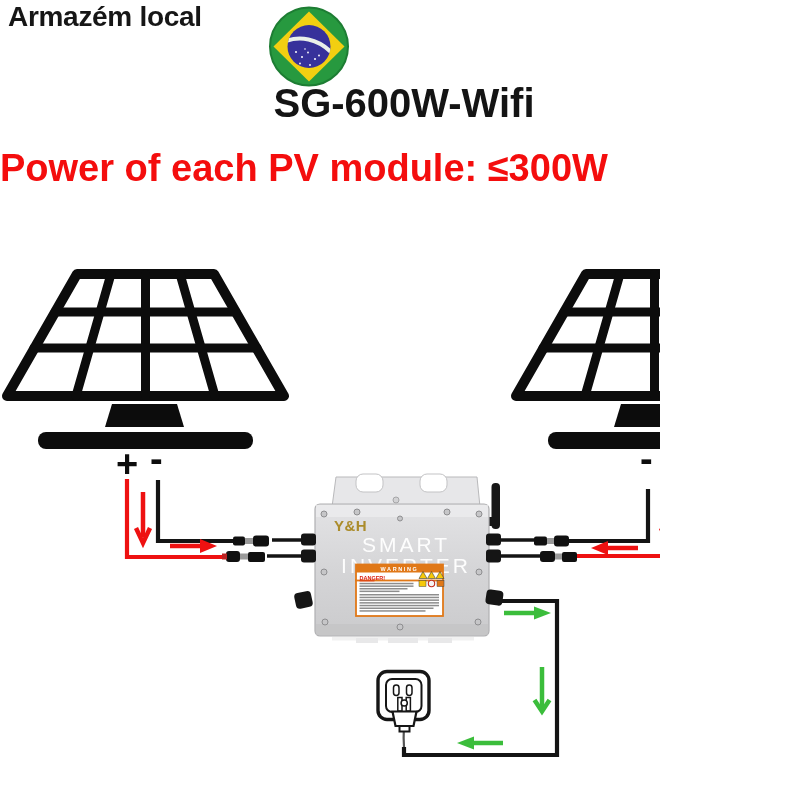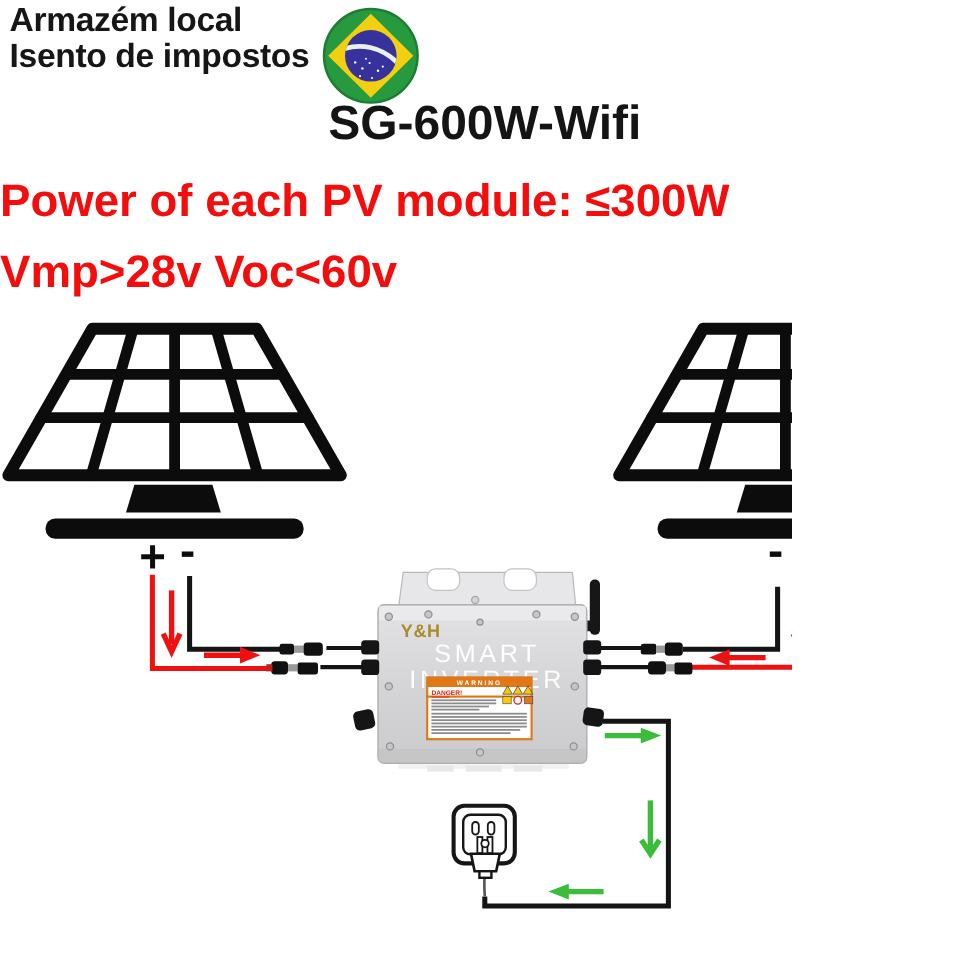--- a/index.html
+++ b/index.html
@@ -21,26 +21,24 @@
   .warnhdr{font:700 5.5px "Liberation Sans",sans-serif;fill:#ffffff;letter-spacing:1.6px;}
   .dangertx{font:700 5.5px "Liberation Sans",sans-serif;fill:#da1f10;}
 </style>
 </head>
 <body>
 
 <div class="canvas">
 
   <div class="warehouse">
     <div>Armazém local</div>
-    <div>Isento de impostos</div>
   </div>
 
   <div class="title">SG-600W-Wifi</div>
   <div class="spec spec1">Power of each PV module: ≤300W</div>
-  <div class="spec spec2">Vmp&gt;28v Voc&lt;60v</div>
 
   <svg class="diagram" width="800" height="800" viewBox="0 0 800 800">
 
     <defs>
       <linearGradient id="bodyGrad" x1="0" y1="0" x2="0" y2="1">
         <stop offset="0" stop-color="#e3e3e5"></stop>
         <stop offset="0.5" stop-color="#d5d5d7"></stop>
         <stop offset="1" stop-color="#cbcbcd"></stop>
       </linearGradient>
       <clipPath id="globeClip">

